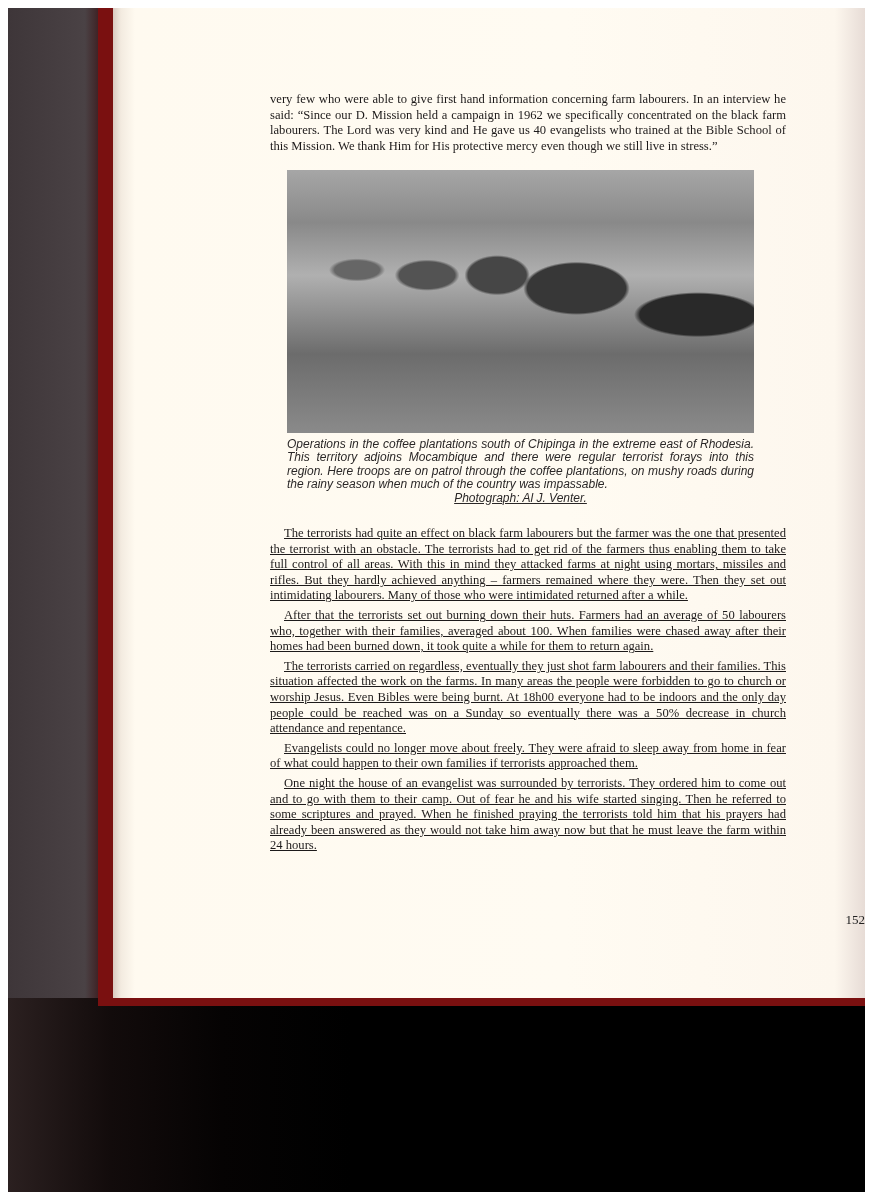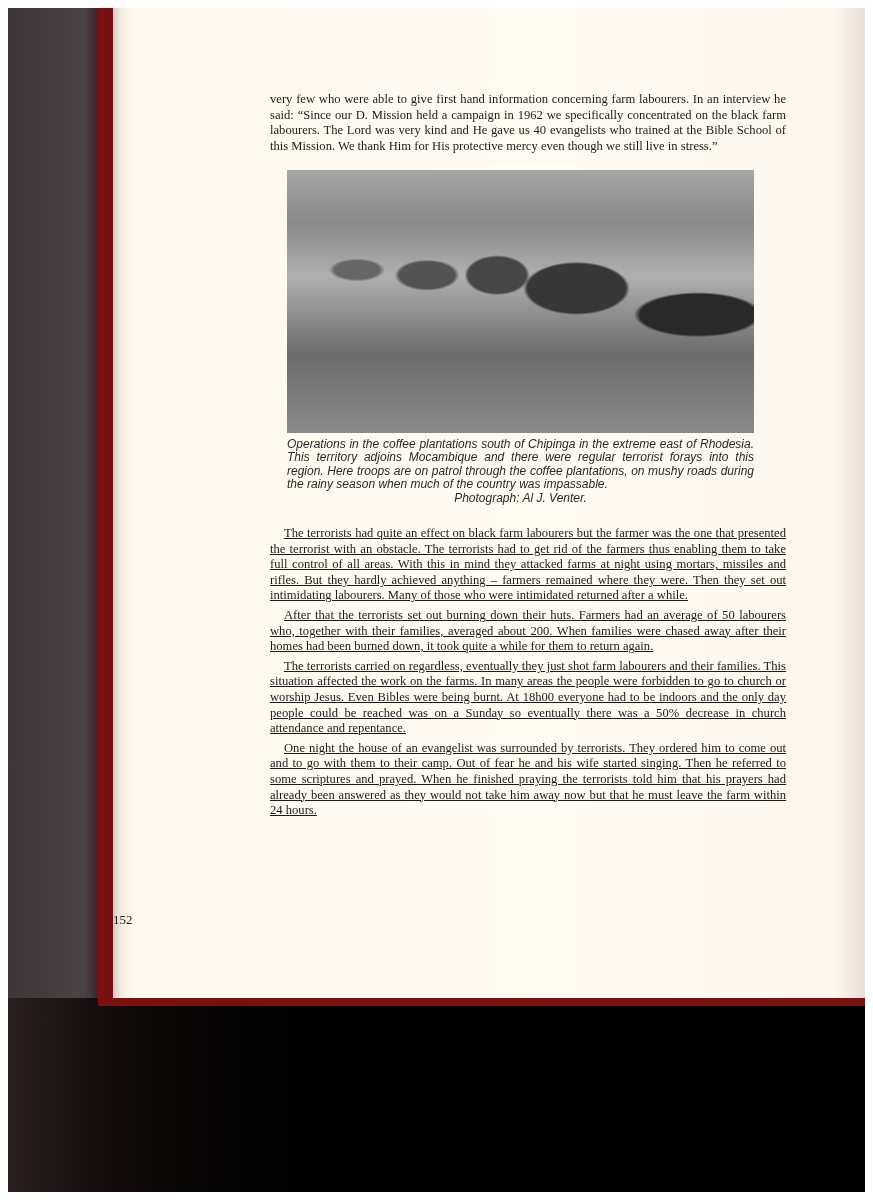--- a/index.html
+++ b/index.html
@@ -46,24 +46,24 @@
         radial-gradient(ellipse at 15% 38%, #6a6562 0 4%, transparent 5%),
         linear-gradient(to bottom, #a9a6a2 0%, #8c8884 20%, #b4b0ab 40%, #6f6b67 70%, #8d8985 100%);
       filter: grayscale(1);
     }
     .caption {
       position: absolute; left: 174px; top: 430px; width: 467px;
       font-family: "Liberation Sans", sans-serif; font-style: italic;
       font-size: 12px; line-height: 13.4px; color: #2a2727;
       text-align: justify; text-align-last: left;
     }
-    .caption .credit { display: block; text-align: center; text-align-last: center; }
+    .caption .credit { display: block; text-align: center; text-align-last: center; text-decoration: underline; }
     .body-text { top: 514px; text-decoration: underline; }
     .page-number {
-      position: absolute; left: 0; width: 752px; top: 904px; text-align: left;
+      position: absolute; left: 0; width: 752px; top: 904px; text-align: right;
       font-size: 13px; color: #222;
     }
   </style>
 </head>
 <body>
 
 <div class="scan">
   <div class="left-dark"></div>
   <div class="bottom-dark"></div>
   <div class="cover-edge"></div>
@@ -75,20 +75,21 @@
 
     <div class="figure" title="Black-and-white photograph of soldiers in ponchos carrying rifles, patrolling single file along a muddy road through vegetation"></div>
 
     <div class="caption">
       <span>Operations in the coffee plantations south of Chipinga in the extreme east of Rhodesia. This territory adjoins Mocambique and there were regular terrorist forays into this region. Here troops are on patrol through the coffee plantations, on mushy roads during the rainy season when much of the country was impassable.</span>
       <span class="credit">Photograph: Al J. Venter.</span>
     </div>
 
     <div class="text-block body-text">
       <p class="indent">The terrorists had quite an effect on black farm labourers but the farmer was the one that presented the terrorist with an obstacle. The terrorists had to get rid of the farmers thus enabling them to take full control of all areas. With this in mind they attacked farms at night using mortars, missiles and rifles. But they hardly achieved anything – farmers remained where they were. Then they set out intimidating labourers. Many of those who were intimidated returned after a while.</p>
-      <p class="indent">After that the terrorists set out burning down their huts. Farmers had an average of 50 labourers who, together with their families, averaged about 200. When families were chased away after their homes had been burned down, it took quite a while for them to return again.</p>
+      <p class="indent">After that the terrorists set out burning down their huts. Farmers had an average of 50 labourers who, together with their families, averaged about 100. When families were chased away after their homes had been burned down, it took quite a while for them to return again.</p>
       <p class="indent">The terrorists carried on regardless, eventually they just shot farm labourers and their families. This situation affected the work on the farms. In many areas the people were forbidden to go to church or worship Jesus. Even Bibles were being burnt. At 18h00 everyone had to be indoors and the only day people could be reached was on a Sunday so eventually there was a 50% decrease in church attendance and repentance.</p>
+      <p class="indent">Evangelists could no longer move about freely. They were afraid to sleep away from home in fear of what could happen to their own families if terrorists approached them.</p>
       <p class="indent">One night the house of an evangelist was surrounded by terrorists. They ordered him to come out and to go with them to their camp. Out of fear he and his wife started singing. Then he referred to some scriptures and prayed. When he finished praying the terrorists told him that his prayers had already been answered as they would not take him away now but that he must leave the farm within 24 hours.</p>
     </div>
 
     <div class="page-number">152</div>
   </div>
 </div>
 
 </body></html>

